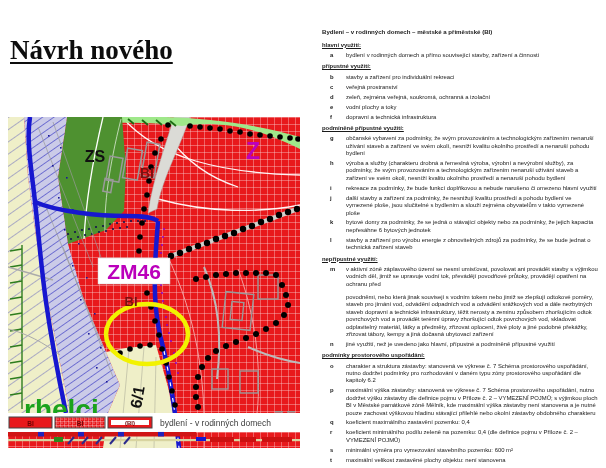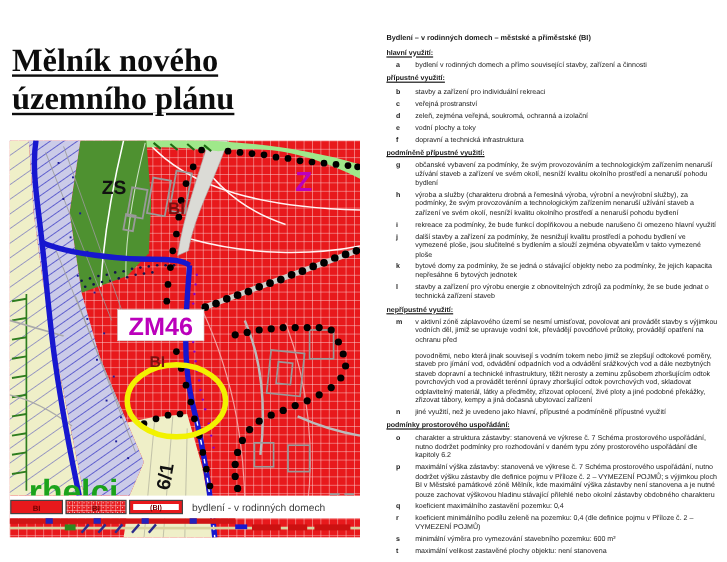--- a/index.html
+++ b/index.html
@@ -25,22 +25,21 @@
   .sec-header{font-weight:bold;text-decoration:underline;margin:4px 0 3px 0;}
   .reg-item{display:flex;margin:0 0 2.6px 8px;}
   .reg-item .letter{font-weight:bold;width:16px;flex:0 0 16px;}
   .reg-item .itext{flex:1;}
   .reg-item.cont{margin-top:6px;}
 </style>
 </head>
 <body>
 
 <div class="doc-title">
-  <span>Mělník nového</span><br>
-  <span>územního plánu</span>
+  <span>Návrh nového</span><br>
 </div>
 
 <div class="map-wrap">
 <svg width="292" height="331" viewBox="0 0 292 331">
   <defs>
     <pattern id="pRedGrid" width="7" height="7" patternUnits="userSpaceOnUse">
       <rect width="7" height="7" fill="#e8191c"></rect>
       <path d="M0 0H7 M0 0V7" stroke="#ffffff" stroke-width="0.8" opacity="0.8"></path>
     </pattern>
     <pattern id="pLav" width="6.5" height="6.5" patternUnits="userSpaceOnUse" patternTransform="rotate(55)">

